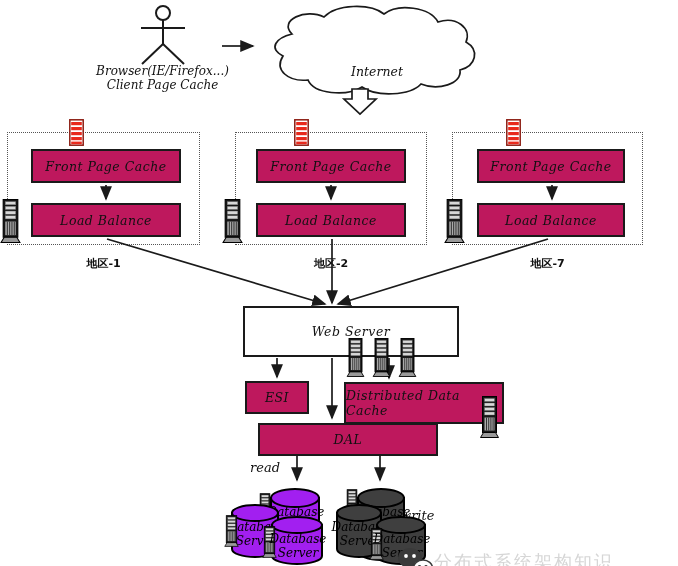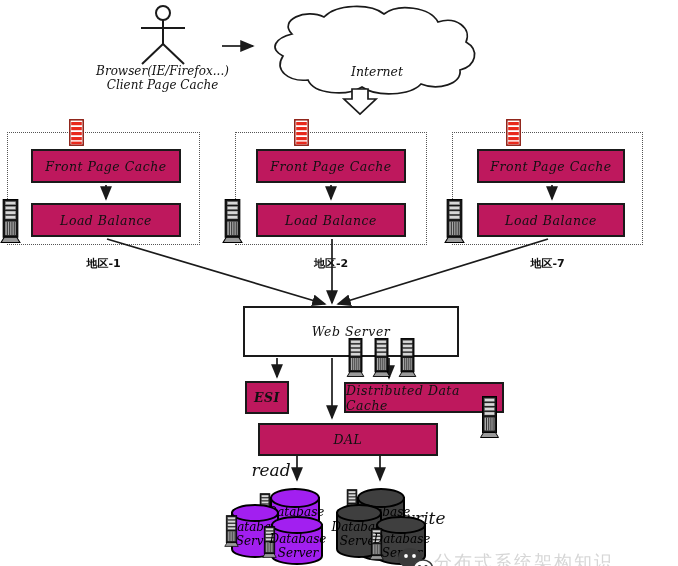--- a/index.html
+++ b/index.html
@@ -21,21 +21,21 @@
   }
   .zone-label{
     position:absolute;text-align:center;font-weight:bold;font-size:11px;
     color:#111;font-family:"DejaVu Sans",sans-serif;
   }
   .client-label{
     position:absolute;text-align:center;font-style:italic;font-size:12px;
     color:#111;line-height:14px;
   }
   .flow-label{
-    position:absolute;text-align:center;font-style:italic;font-size:17px;color:#111;
+    position:absolute;font-style:italic;font-size:13px;color:#111;
   }
   .internet-label{
     position:absolute;text-align:center;font-style:italic;font-size:12.5px;color:#111;
   }
   .svg-layer{position:absolute;left:0;top:0;pointer-events:none;}
   .layer3{position:absolute;left:0;top:0;width:606px;height:566px;pointer-events:none;margin-top:20px;}
   .watermark-text{
     position:absolute;font-size:18px;color:#d6d6d6;letter-spacing:2px;
     font-family:"DejaVu Sans",sans-serif;white-space:nowrap;
   }
@@ -79,24 +79,24 @@
     <span>Front Page Cache</span>
   </div>
   <div class="nbox" style="left:477px;top:203px;width:148px;height:34px;">
     <span>Load Balance</span>
   </div>
   <div class="zone-label" style="left:452px;top:256px;width:191px;">地区-7</div>
 
   <div class="nbox white-box" style="left:243px;top:306px;width:216px;height:51px;align-items:center;">
     <span>Web Server</span>
   </div>
-  <div class="nbox" style="left:245px;top:381px;width:44px;height:33px;font-weight:bold;">
+  <div class="nbox" style="left:245px;top:381px;width:64px;height:33px;">
     <span>ESI</span>
   </div>
-  <div class="nbox" style="left:344px;top:382px;width:160px;height:31px;font-style:italic;">
+  <div class="nbox" style="left:344px;top:382px;width:160px;height:42px;font-style:italic;">
     <span>Distributed Data Cache</span>
   </div>
   <div class="nbox" style="left:242px;top:423px;width:180px;height:33px;margin-left:16px;">
     <span>DAL</span>
   </div>
 
   <div class="flow-label" style="left:250px;top:460px;width:42px;">read</div>
   <div class="flow-label" style="left:400px;top:460px;width:46px;margin-top:48px;">write</div>
 
   <svg class="svg-layer" width="678" height="566" viewBox="0 0 678 566">

